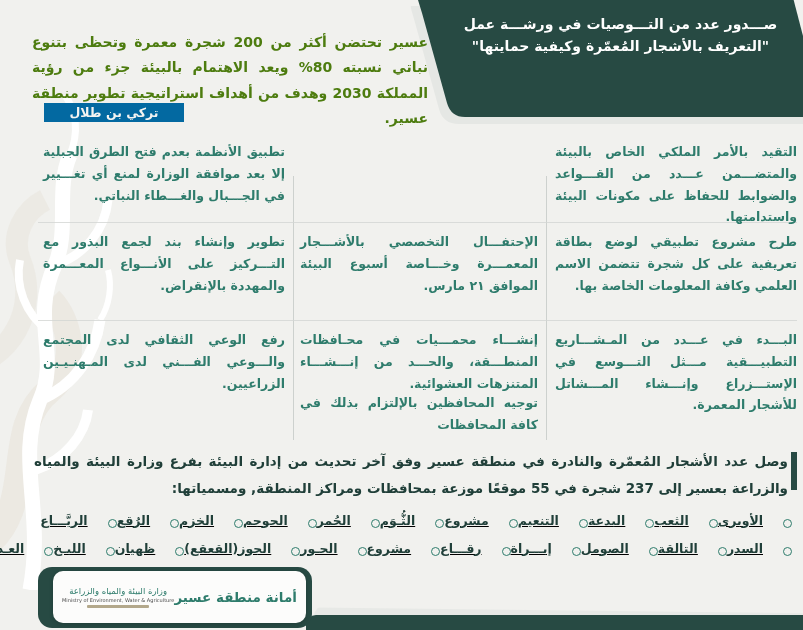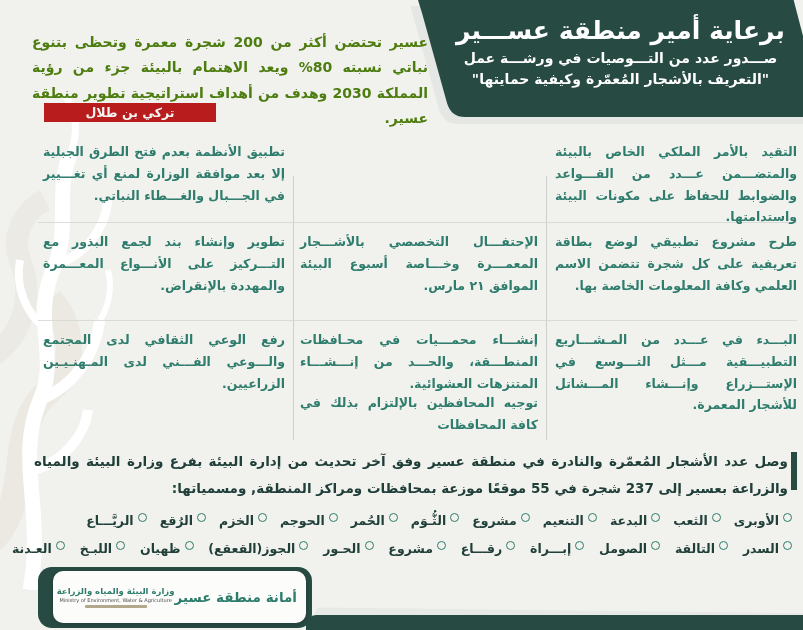--- a/index.html
+++ b/index.html
@@ -11,45 +11,45 @@
   
   .header-svg{position:absolute;left:403px;top:0;}
   .header-text{position:absolute;left:448px;top:14px;width:345px;text-align:center;color:#ffffff;}
   .header-title{font-size:25px;font-weight:bold;letter-spacing:0;line-height:1.35;}
   .header-sub{font-size:14px;font-weight:bold;line-height:1.55;}
   .corner-sliver{position:absolute;left:786px;top:0;width:17px;height:36px;background:#f1f1ee;
     clip-path:polygon(45% 0,100% 0,100% 100%);}
   
   .quote{position:absolute;left:32px;top:30px;width:396px;font-size:14px;font-weight:bold;
     color:#4d7c0f;line-height:1.82;text-align:justify;}
-  .badge{position:absolute;left:44px;top:103px;width:172px;height:19px;background:#b91c1c;
+  .badge{position:absolute;left:44px;top:103px;width:140px;height:19px;background:#0369a1;
     color:#f4f4f2;font-size:12.5px;font-weight:bold;text-align:center;line-height:19px;}
   
   .vline{position:absolute;width:1px;background:#c7cbc8;opacity:.85;}
   .hline{position:absolute;height:1px;background:#d3d6d3;opacity:.8;}
   
   .rec{position:absolute;font-size:12.5px;font-weight:bold;color:#2e7c6c;line-height:1.74;
     text-align:justify;}
   
   .summary{position:absolute;left:34px;top:448px;width:754px;font-size:13.5px;font-weight:bold;
     color:#203f39;line-height:2.0;text-align:justify;}
   .summary-bar{position:absolute;left:791px;top:452px;width:6px;height:38px;background:#274a43;}
   
   .tree-row{position:absolute;display:flex;justify-content:space-between;align-items:center;height:20px;}
-  .tree-item{display:flex;align-items:flex-start;gap:4px;white-space:nowrap;}
+  .tree-item{display:flex;align-items:flex-end;gap:20px;white-space:nowrap;text-decoration:underline;}
   .tree-dot{width:7px;height:7px;border:1.6px solid #2e7c6c;border-radius:50%;flex:0 0 auto;background:transparent;}
   .tree-name{font-size:12.5px;font-weight:bold;color:#203f39;}
   
   .footer-band{position:absolute;left:38px;top:567px;width:274px;height:61px;background:#274a43;border-radius:14px;}
   .footer-card{position:absolute;left:53px;top:571px;width:253px;height:52px;background:#fcfcfb;
     border-radius:10px;box-shadow:0 1px 4px rgba(0,0,0,.18);
     display:flex;align-items:center;justify-content:space-between;padding:0 9px;box-sizing:border-box;}
   .muni-name{font-size:13.5px;font-weight:bold;color:#2e7c6c;white-space:nowrap;}
   .ministry-text{text-align:center;line-height:1.2;}
-  .ministry-ar{font-size:8.5px;font-weight:bold;color:#2e7c6c;white-space:nowrap;}
+  .ministry-ar{font-size:8.5px;font-weight:normal;color:#2e7c6c;white-space:nowrap;}
   .ministry-en{font-size:5px;color:#4a4a4a;white-space:nowrap;}
   .ministry-bar{width:62px;height:3px;background:#b3a88b;border-radius:1px;margin:2px auto 0;}
   .bottom-gray{position:absolute;left:314px;top:606px;width:489px;height:15px;background:#e7e9e6;
     clip-path:polygon(0 10%,100% 48%,100% 100%,0 100%);border-radius:10px 0 0 0;}
   .bottom-green{position:absolute;left:306px;top:615px;width:497px;height:15px;background:#274a43;
     border-radius:10px 0 0 0;}
 </style>
 </head>
 <body>
 
@@ -66,21 +66,20 @@
     <path d="M100,85 C110,60 105,40 95,25" stroke="#ffffff" stroke-width="7" fill="none"></path>
     <path d="M130,250 C140,235 142,215 138,200" stroke="#ffffff" stroke-width="6" fill="none"></path>
   </svg>
 
   <svg class="header-svg" width="400" height="132" viewBox="0 0 400 132">
     <path d="M8,6 H400 V124 H56 Q40,124 36,109 L11,19 Q7,6 8,6 Z" fill="#e5e7e4"></path>
     <path d="M15,0 H400 V117 H62 Q48,117 44,103 L19,13 Q15,0 15,0 Z" fill="#274a43"></path>
   </svg>
   <div class="corner-sliver"></div>
   <div class="header-text">
-    <div class="header-title">برعاية أمير منطقة عســـير</div>
     <div class="header-sub">صـــدور عدد من التـــوصيات في ورشـــة عمل</div>
     <div class="header-sub">"التعريف بالأشجار المُعمّرة وكيفية حمايتها"</div>
   </div>
 
   <div class="quote">عسير تحتضن أكثر من 200 شجرة معمرة وتحظى بتنوع نباتي نسبته 80% ويعد الاهتمام بالبيئة جزء من رؤية المملكة 2030 وهدف من أهداف استراتيجية تطوير منطقة عسير.</div>
   <div class="badge">تركي بن طلال</div>
 
   <div class="vline" style="left:293px;top:176px;height:264px;"></div>
   <div class="vline" style="left:546px;top:176px;height:264px;"></div>
   <div class="hline" style="left:38px;top:222px;width:759px;"></div>

